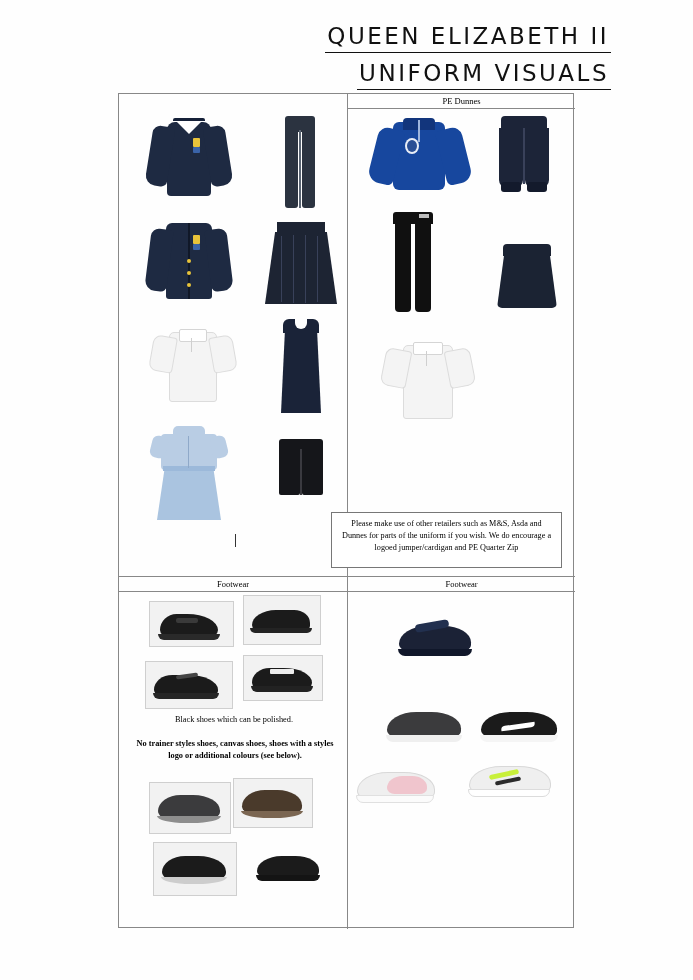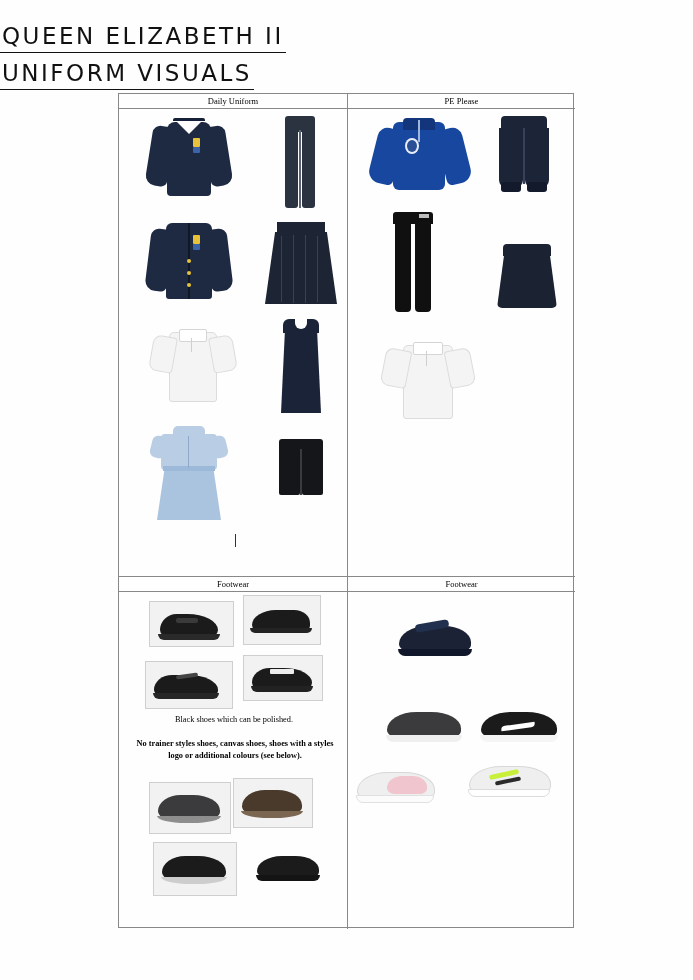--- a/index.html
+++ b/index.html
@@ -21,21 +21,21 @@
     width: 693px;
     height: 980px;
     background: #fefefe;
   }
 
   
   .title-block {
     position: absolute;
     left: 0; top: 22px;
     width: 611px;
-    text-align: left;
+    text-align: right;
   }
   .title-line {
     font-family: "DejaVu Sans", sans-serif;
     font-size: 23px;
     letter-spacing: 2.5px;
     font-weight: 500;
     color: #111;
     display: inline-block;
     border-bottom: 1.6px solid #111;
     padding: 0 2px 1px 2px;
@@ -182,22 +182,21 @@
   <div class="title-block">
     <div class="title-line">QUEEN ELIZABETH II</div>
     <div style="height:0"></div>
     <div class="title-line second">UNIFORM VISUALS</div>
   </div>
 
   <div class="grid">
     <div class="col-divider"></div>
     <div class="row-divider"></div>
 
-    <div class="hdr h1">Daily Uniform</div>
-    <div class="hdr h2">PE Please</div>
+    <div class="hdr h2">PE Dunnes</div>
     <div class="hdr h3">Footwear</div>
     <div class="hdr h4">Footwear</div>
 
     <div class="item" style="left:28px; top:22px; width:84px; height:82px;">
       <div class="sweater" style="left:20px; top:6px; width:44px; height:74px; border-radius:8px 8px 4px 4px;"></div>
       <div class="sleeve-l" style="left:2px; top:10px; width:22px; height:60px; transform:rotate(9deg); border-radius:8px 4px 6px 10px;"></div>
       <div class="sleeve-r" style="left:60px; top:10px; width:22px; height:60px; transform:rotate(-9deg); border-radius:4px 8px 10px 6px;"></div>
       <div style="position:absolute; left:28px; top:4px; width:28px; height:14px; background:#fefefe; transform:rotate(0deg); clip-path:polygon(0 0,100% 0,50% 100%);"></div>
       <div style="position:absolute; left:26px; top:2px; width:32px; height:13px; border-top:3px solid #152038; border-radius:2px;"></div>
       <div class="badge" style="left:46px; top:22px;"></div>
@@ -297,20 +296,21 @@
     </div>
 
     <div class="item" style="left:262px; top:245px; width:92px; height:82px;">
       <div class="polo" style="left:22px; top:6px; width:48px; height:72px; border-radius:5px 5px 3px 3px;"></div>
       <div class="polo" style="left:2px; top:10px; width:24px; height:36px; transform:rotate(11deg); border-radius:8px 3px 4px 8px;"></div>
       <div class="polo" style="left:66px; top:10px; width:24px; height:36px; transform:rotate(-11deg); border-radius:3px 8px 8px 4px;"></div>
       <div style="position:absolute; left:32px; top:3px; width:28px; height:11px; background:#fff; border:1px solid #d5d5d5; border-radius:2px;"></div>
       <div style="position:absolute; left:45px; top:12px; width:1px; height:15px; background:#cfcfcf;"></div>
     </div>
 
+    <div class="note" style="left:212px; top:418px; width:231px; height:56px;">Please make use of other retailers such as M&amp;S, Asda and Dunnes for parts of the uniform if you wish. We do encourage a logoed jumper/cardigan and PE Quarter Zip</div>
 
     <div class="photo" style="left:30px; top:507px; width:83px; height:44px;">
       <div class="shoe-blob" style="left:10px; top:12px; width:58px; height:24px; border-radius:30% 55% 20% 20% / 70% 70% 35% 35%;"></div>
       <div style="position:absolute; left:8px; top:32px; width:62px; height:6px; background:#2a2a2a; border-radius:0 0 6px 6px;"></div>
       <div style="position:absolute; left:26px; top:16px; width:22px; height:5px; background:#3a3a3a; border-radius:2px;"></div>
     </div>
     <div class="photo" style="left:124px; top:501px; width:76px; height:48px;">
       <div class="shoe-blob" style="left:8px; top:14px; width:58px; height:22px; border-radius:45% 30% 18% 18% / 75% 65% 30% 35%;"></div>
       <div style="position:absolute; left:6px; top:32px; width:62px; height:5px; background:#232323; border-radius:0 0 5px 5px;"></div>
     </div>

